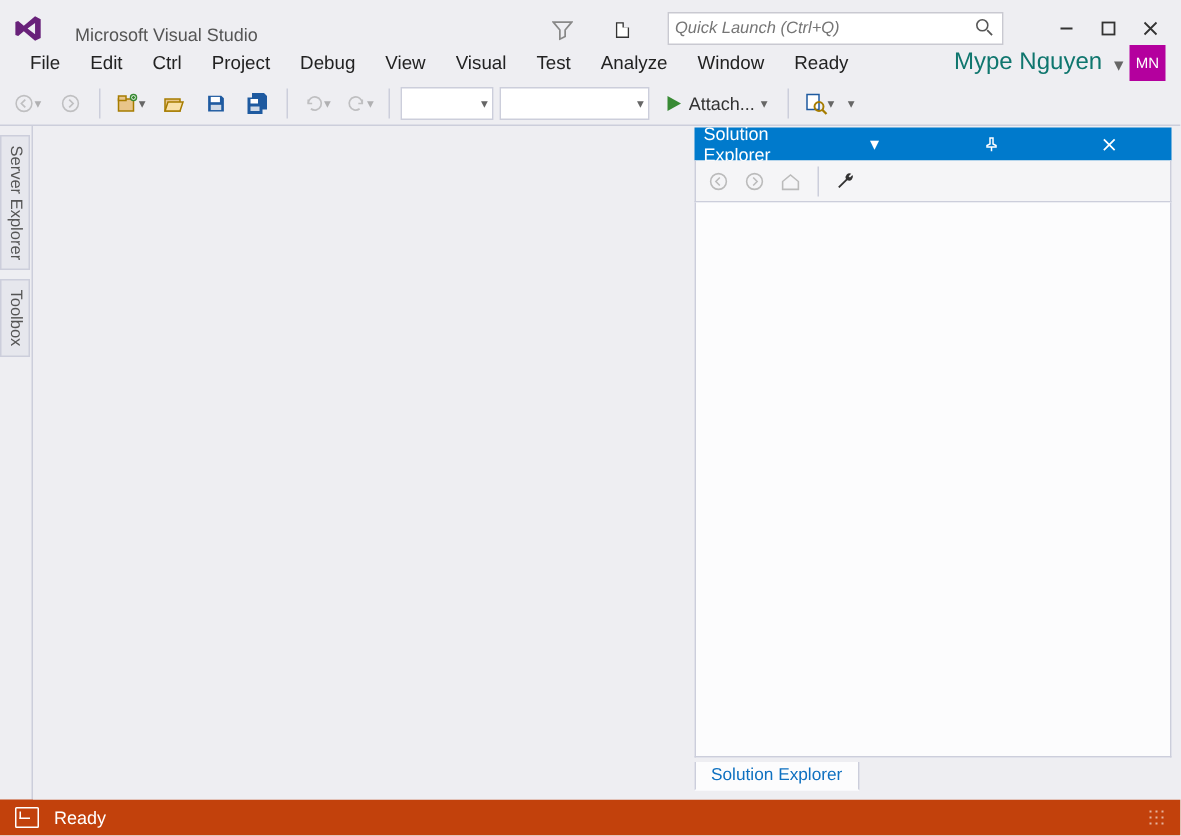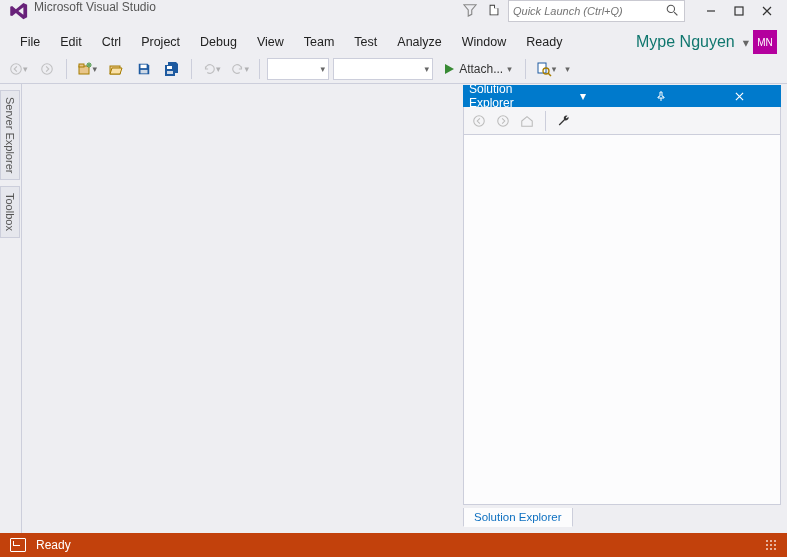--- a/index.html
+++ b/index.html
@@ -1,25 +1,25 @@
 <!DOCTYPE html>
 <html><head>
 <meta charset="utf-8">
 <style>
   * { box-sizing: border-box; margin: 0; padding: 0; font-family: "Segoe UI", Tahoma, sans-serif; }
   html, body { width: 787px; height: 557px; overflow: hidden; background: #eeeef2; }
   .root { display: flex; flex-direction: column; width: 100%; height: 100%; }
 
   
-  .titlebar { height: 30px; display: flex; align-items: flex-start; padding: 0 6px 0 8px; gap: 4px; }
+  .titlebar { height: 30px; display: flex; align-items: flex-end; padding: 0 6px 0 8px; gap: 20px; }
   .vs-logo { width: 22px; height: 22px; display: inline-flex; align-items: center; justify-content: center; }
   .title-text { font-size: 12px; color: #555; flex: 0 0 auto; }
   .titlebar-spacer { flex: 1; }
   .title-icn { width: 20px; height: 20px; display: inline-flex; align-items: center; justify-content: center; color: #666; }
-  .quicklaunch { width: 177px; height: 22px; border: 1px solid #c9c9d1; background: #fff; display: flex; align-items: center; padding: 0 4px; }
+  .quicklaunch { width: 224px; height: 22px; border: 1px solid #c9c9d1; background: #fff; display: flex; align-items: center; padding: 0 4px; }
   .quicklaunch input { border: none; outline: none; flex: 1; font-size: 11px; color: #888; font-style: italic; background: transparent; }
   .ql-search { width: 14px; height: 14px; color: #666; }
   .winbtns { display: flex; gap: 0; margin-left: 8px; }
   .winbtn { width: 28px; height: 22px; display: inline-flex; align-items: center; justify-content: center; color: #333; }
 
   
   .menubar { height: 24px; display: flex; align-items: center; padding: 0 10px; gap: 0; font-size: 12.5px; color: #222; }
   .menuitem { padding: 2px 10px; cursor: default; }
   .menubar-spacer { flex: 1; }
   .user-name { font-size: 16px; color: #0f766e; padding: 0 4px; }
@@ -118,21 +118,21 @@
     </div>
   </div>
 
   <div class="menubar">
     <span class="menuitem">File</span>
     <span class="menuitem">Edit</span>
     <span class="menuitem">Ctrl</span>
     <span class="menuitem">Project</span>
     <span class="menuitem">Debug</span>
     <span class="menuitem">View</span>
-    <span class="menuitem">Team</span>
+    <span class="menuitem">Visual</span>
     <span class="menuitem">Test</span>
     <span class="menuitem">Analyze</span>
     <span class="menuitem">Window</span>
     <span class="menuitem">Ready</span>
     <span class="menubar-spacer"></span>
     <span class="user-name">Mype Nguyen</span>
     <span class="user-caret">▾</span>
     <span class="user-badge">MN</span>
   </div>
 

